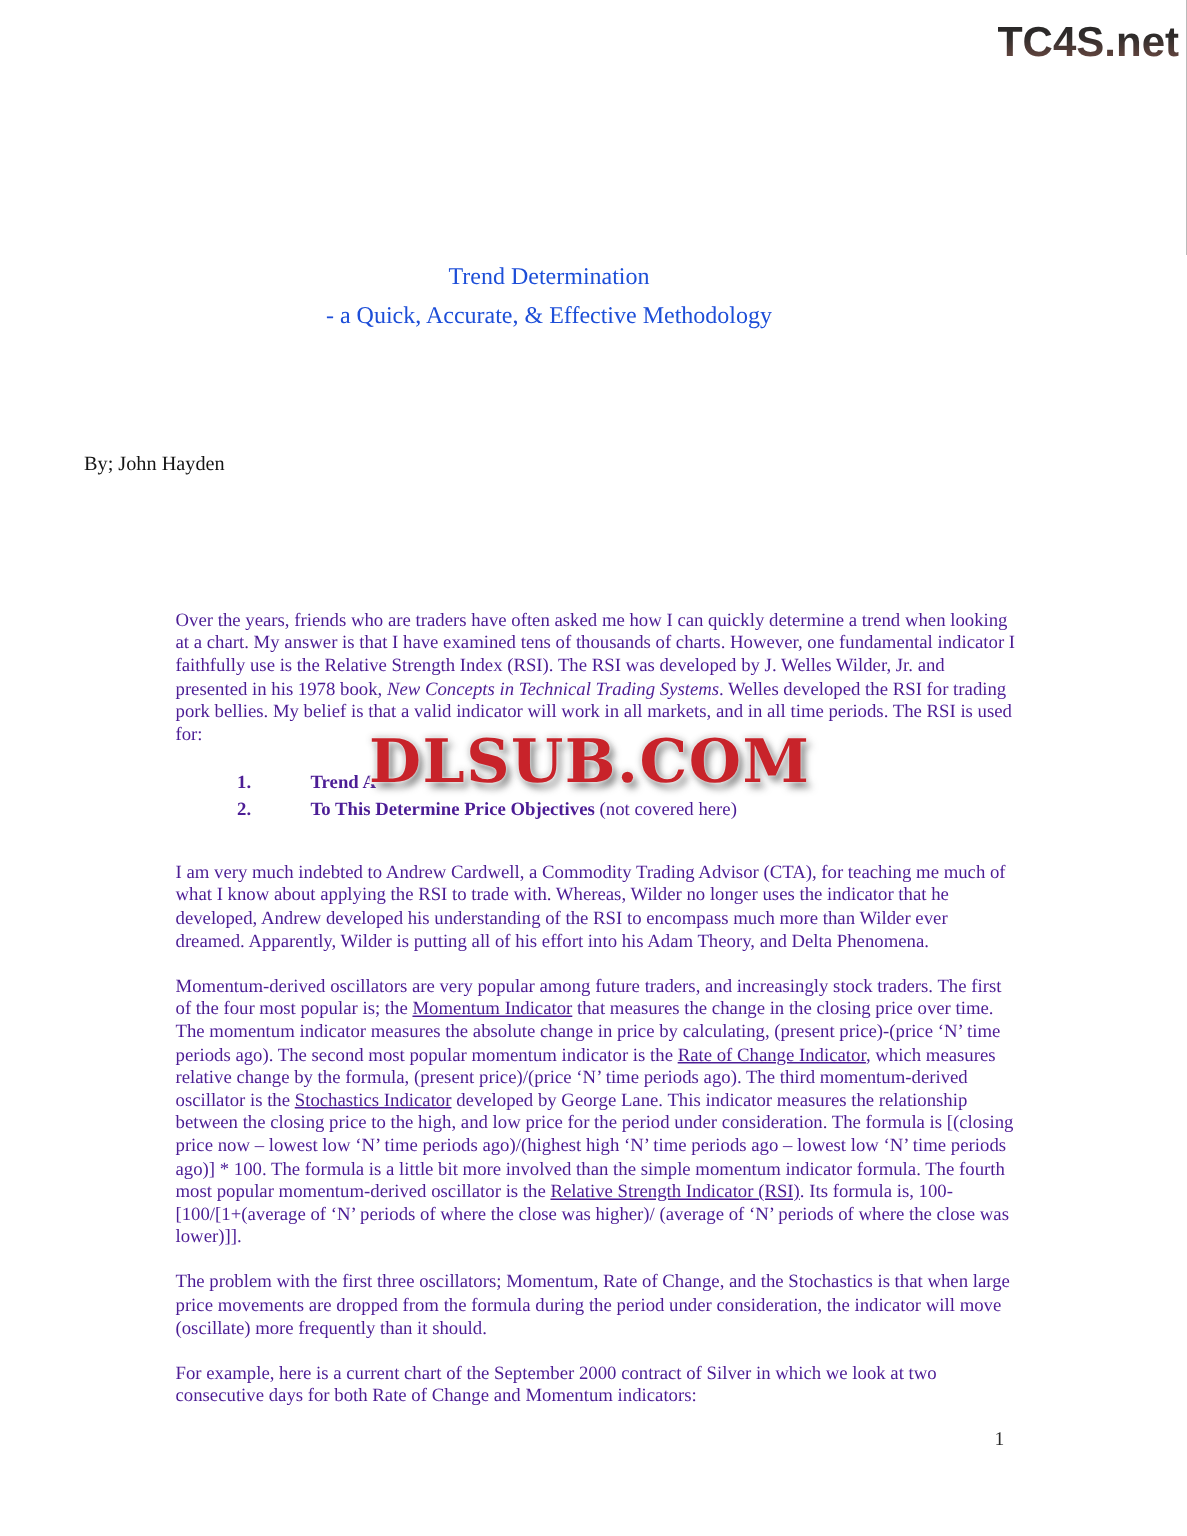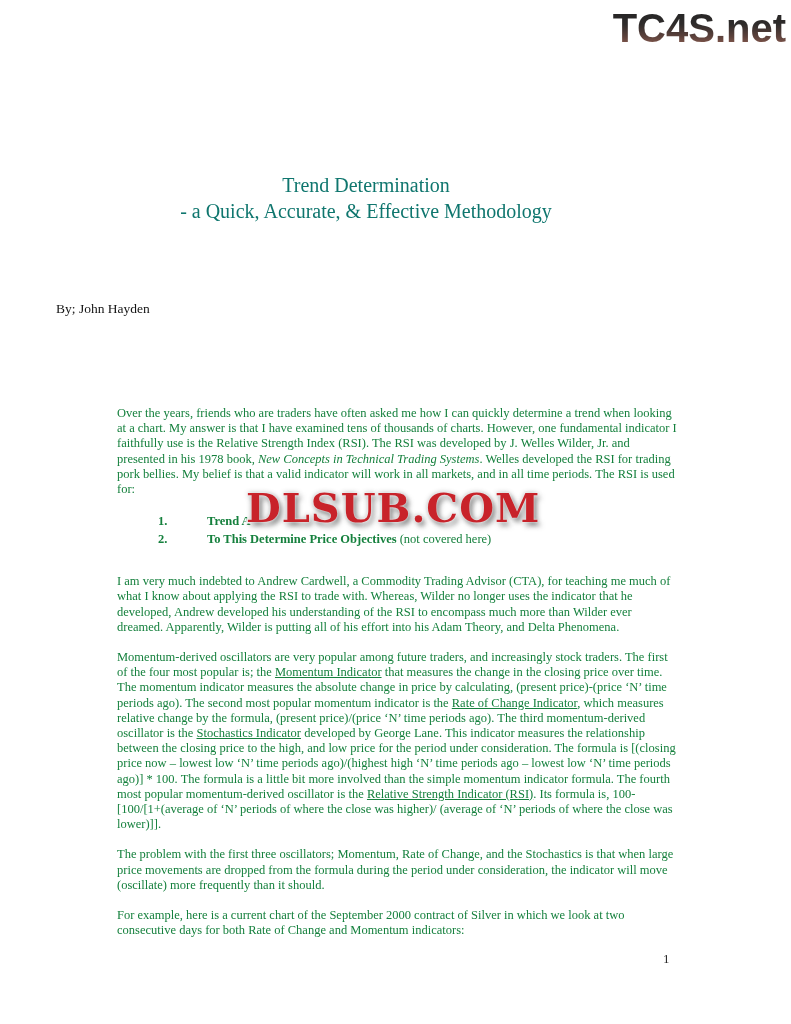--- a/index.html
+++ b/index.html
@@ -8,41 +8,41 @@
     width:791px;height:1024px;
     background:#ffffff;
     overflow:hidden;
     font-family:"Liberation Serif", serif;
     color:var(--text,#1f1f1f);
   }
   
   .top-logo{
     position:absolute;top:6px;right:5px;
     font-family:"Liberation Sans", sans-serif;
-    font-weight:800;font-size:40px;line-height:44px;
+    font-weight:800;font-size:28px;line-height:44px;
     letter-spacing:0px;
     background:linear-gradient(180deg,#242424 8%,#2f2c2b 42%,#5d423c 70%,#8a5c50 90%,#a87f71 100%);
     -webkit-background-clip:text;background-clip:text;
     color:transparent;
     text-align:right;
   }
   
   .title-block{
     position:absolute;left:56px;top:172px;width:620px;
     text-align:center;
-    font-size:20px;line-height:26px;color:#0f766e;
+    font-size:16px;line-height:26px;color:#1d4ed8;
   }
   .byline{
     position:absolute;left:56px;top:301px;width:620px;
     text-align:left;font-size:13.5px;color:#141414;
   }
   
   .body-col{
     position:absolute;left:117px;top:406px;width:562px;
-    font-size:12.5px;line-height:15.2px;color:#15803d;
+    font-size:12.5px;line-height:15.2px;color:#4c1d95;
     text-align:left;
   }
   .body-col p{margin:0 0 15px 0;}
   .seg-i{font-style:italic;}
   .seg-u{text-decoration:underline;font-family:Liberation Serif, serif;}
   .seg-b{font-weight:bold;}
   .rsi-list{margin:0 0 26px 0;}
   .list-row{display:flex;line-height:18px;}
   .list-num{width:41px;box-sizing:border-box;padding-left:41px;font-weight:bold;flex:0 0 75px;}
   .list-num{width:auto;}

